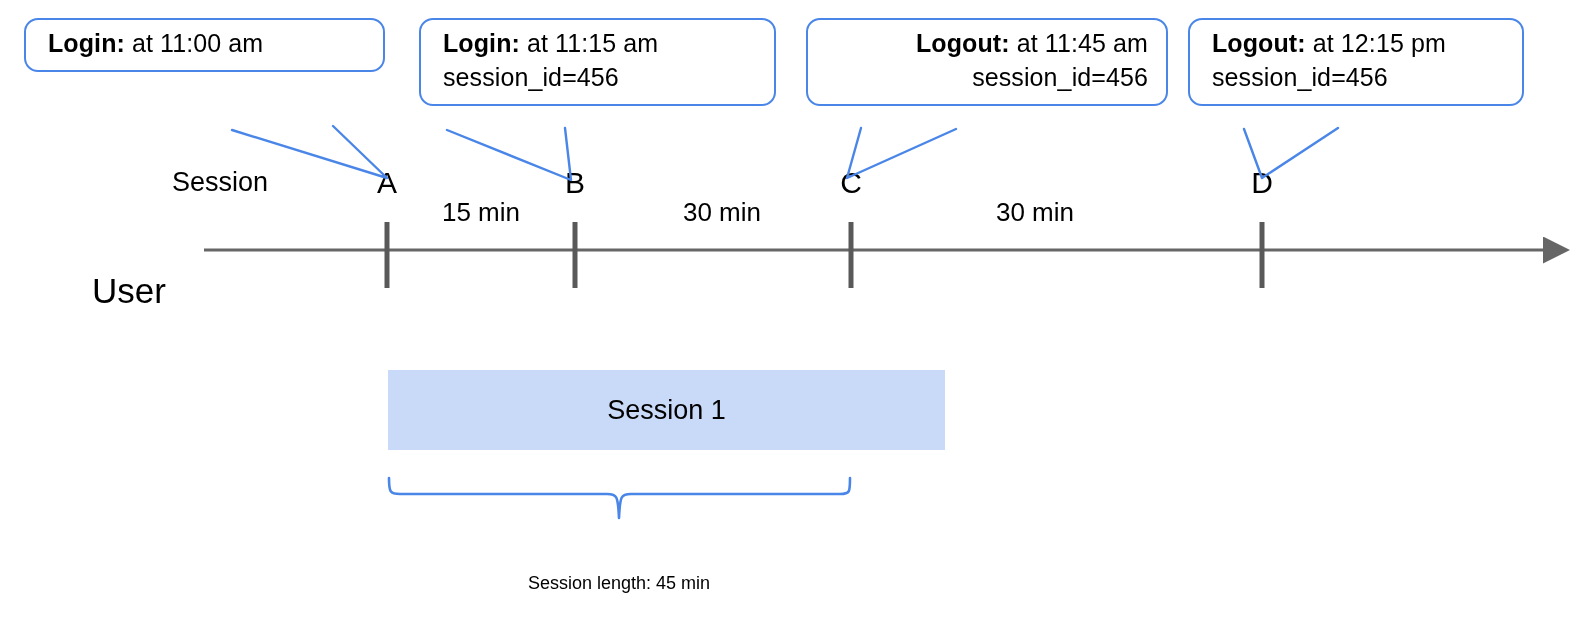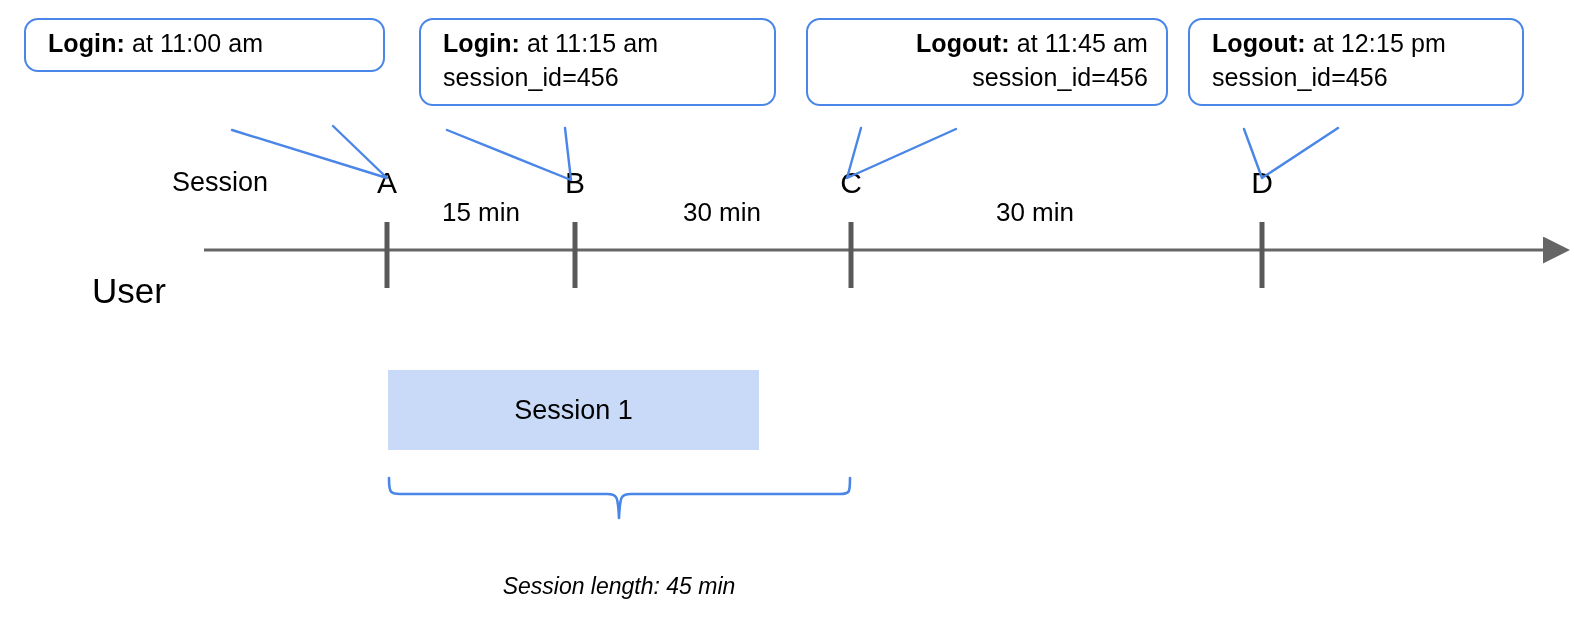--- a/index.html
+++ b/index.html
@@ -79,40 +79,39 @@
     text-align: center;
     transform: translateX(-50%);
     top: 197px;
   }
 
   
   .session-bar {
     position: absolute;
     left: 388px;
     top: 370px;
-    width: 371px;
+    width: 557px;
     height: 80px;
     background: #c9daf8;
     display: flex;
     align-items: center;
     justify-content: center;
     color: #000000;
     font-size: 27px;
     z-index: 2;
   }
 
   .caption {
     position: absolute;
     top: 573px;
     left: 619px;
     transform: translateX(-50%);
-    font-size: 23px;
+    font-size: 18px;
     color: #000000;
     white-space: nowrap;
-    font-style: italic;
   }
 </style>
 </head>
 <body>
 
 <div id="stage">
 
   <div class="bubble" style="left:24px;  top:18px;  width:361px;">
     <span class="lead">Login:</span><span> at 11:00 am</span>
   </div>

